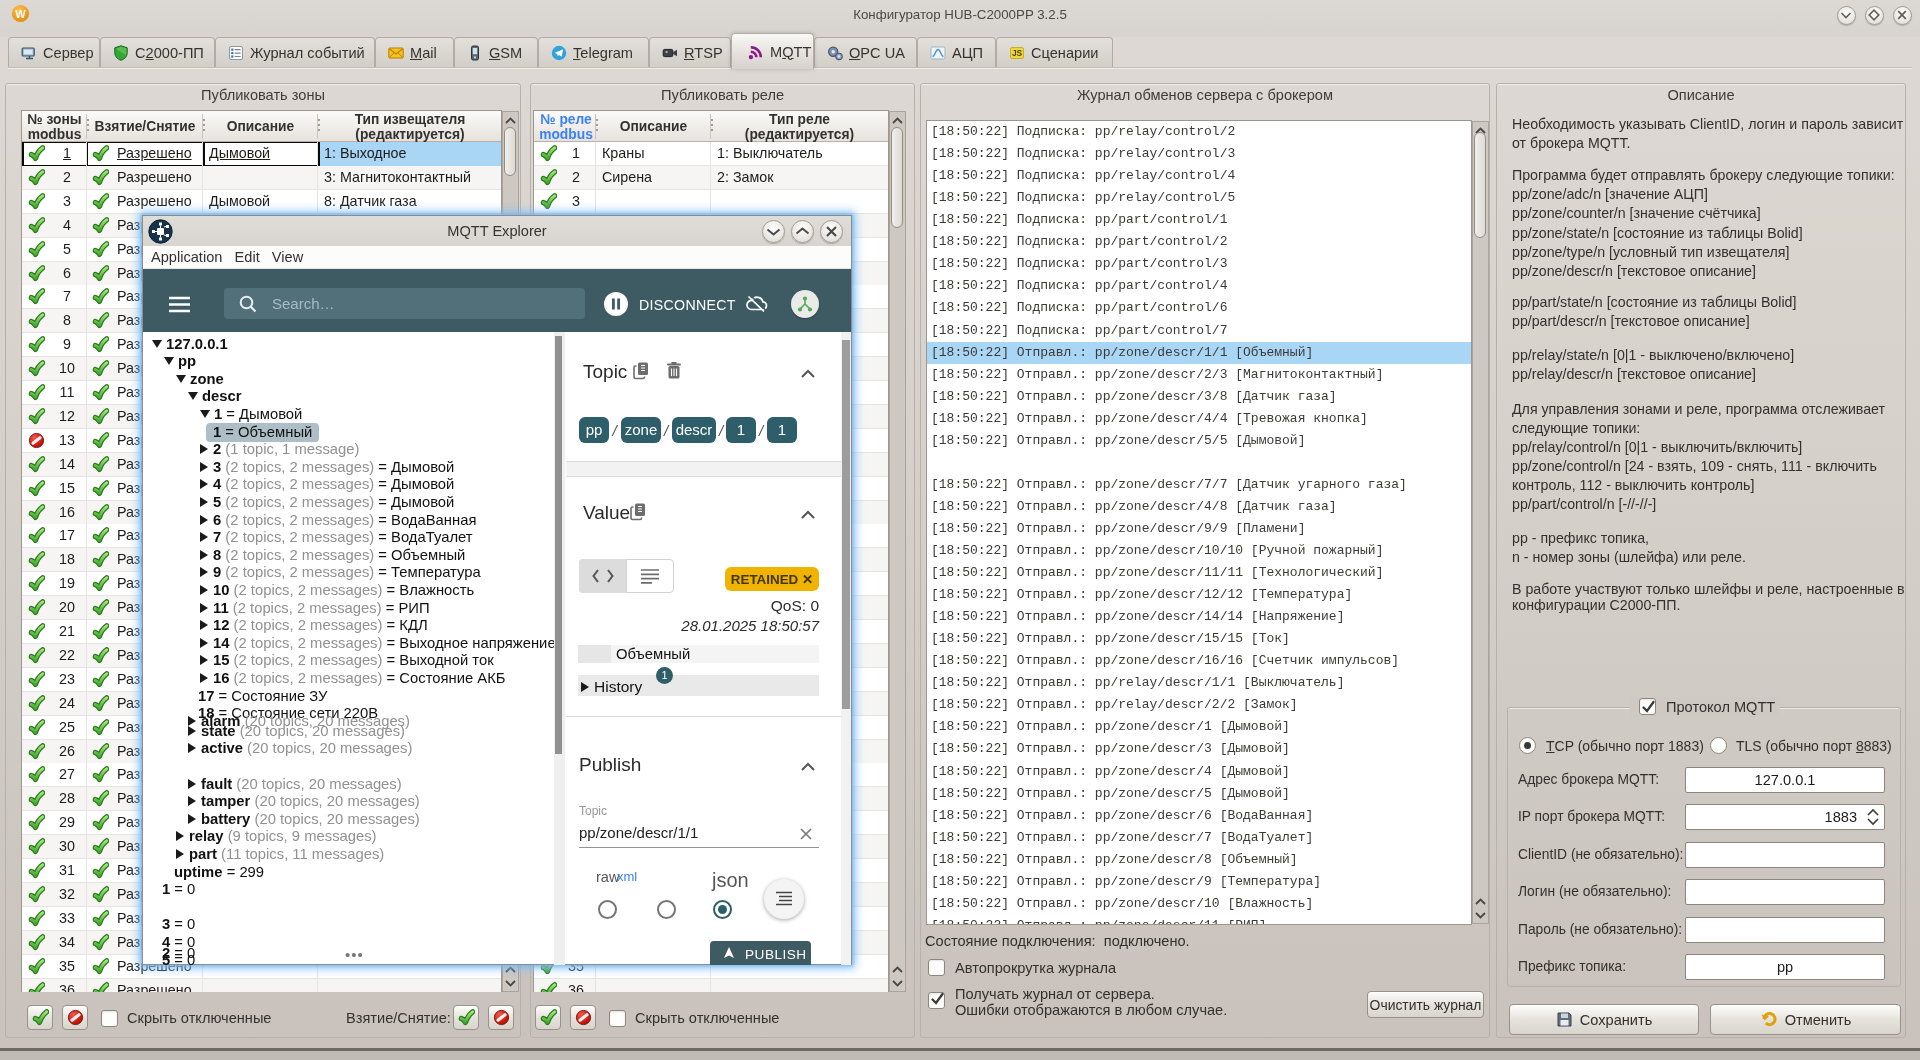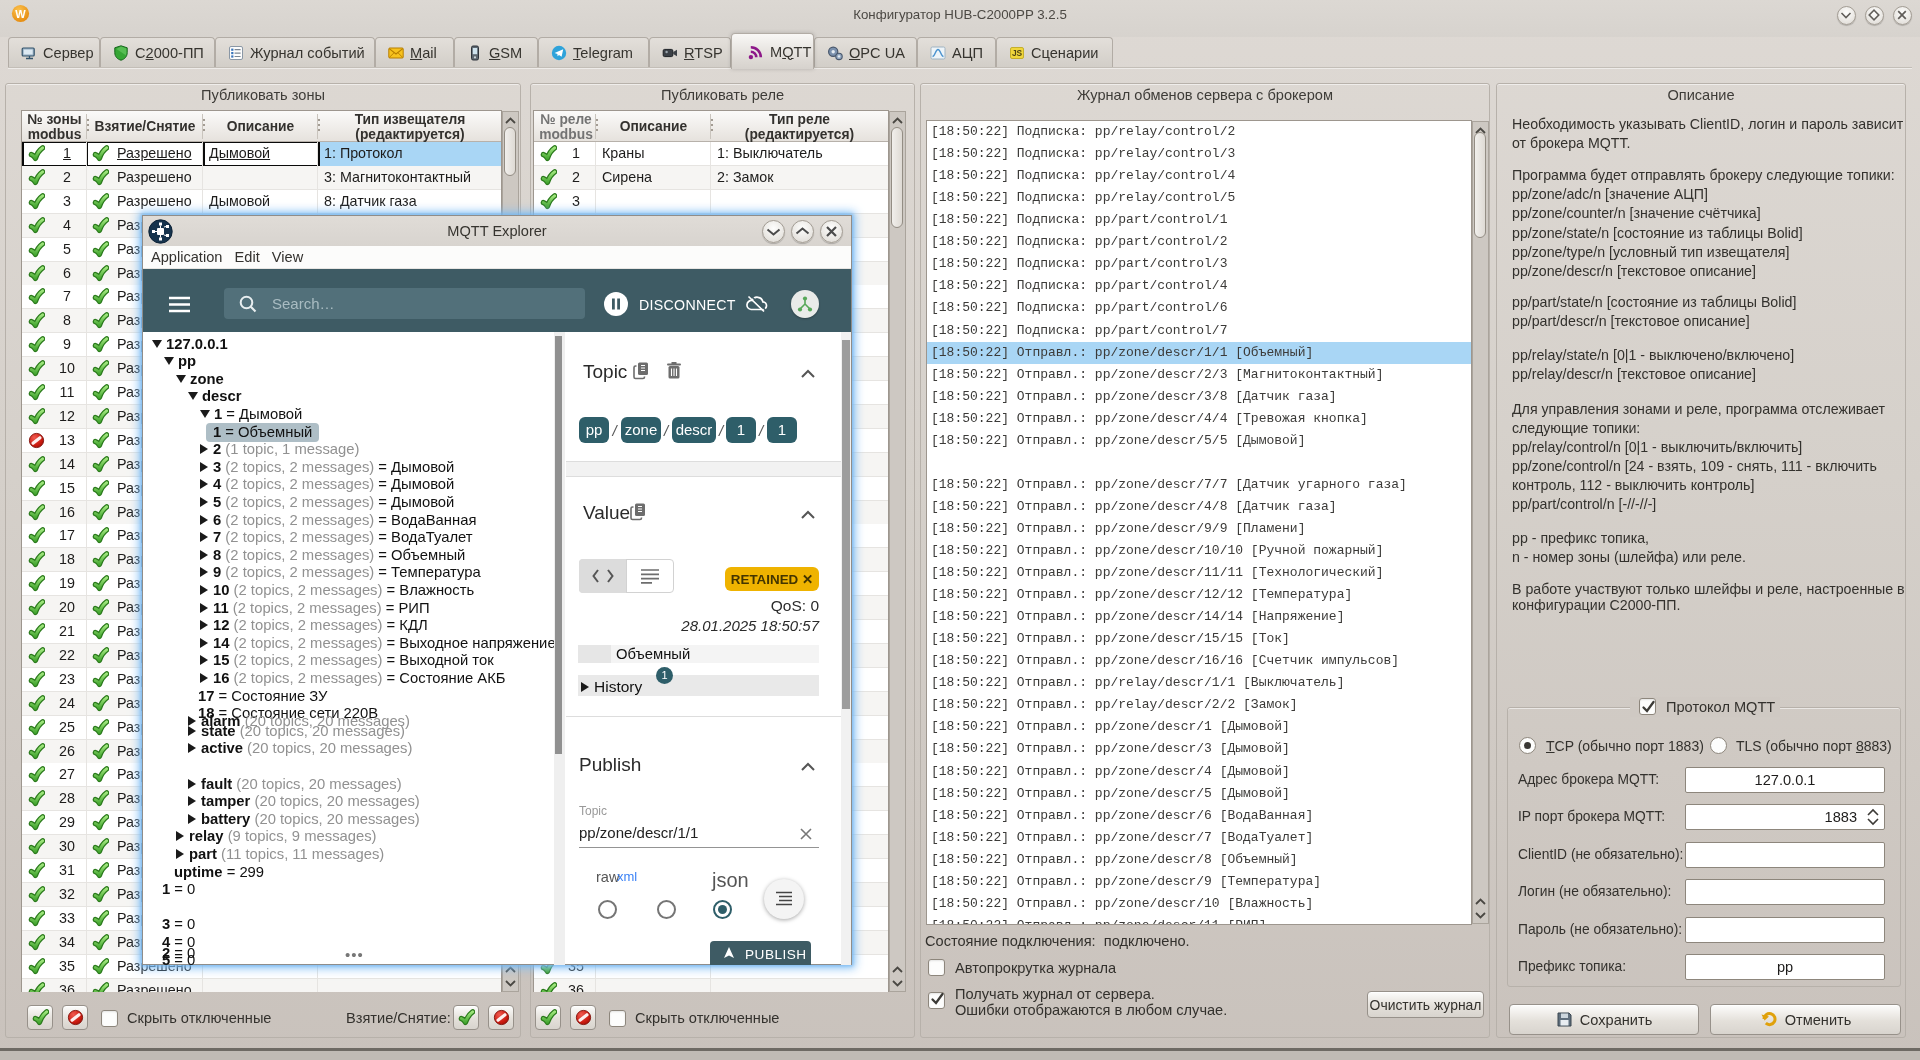--- a/index.html
+++ b/index.html
@@ -197,21 +197,21 @@
 <span class="a" style="left:6px;top:3px"><svg class="ck" viewBox="0 0 17 17">
           <use href="#chk"></use>
         </svg></span>
 <span class="num a" style="left:28px;width:34px;text-align:center;top:3px"><span class="u">1</span></span>
 <span class="a" style="left:70px;top:3px"><svg class="ck" viewBox="0 0 17 17">
           <use href="#chk"></use>
         </svg></span>
 <span class="ct a u" style="left:95px;top:3px">Разрешено</span>
 <span class="ct a u" style="left:187px;top:3px">Дымовой</span>
 <div class="a" style="left:296px;top:0;width:184px;height:24px;background:#a9d6f5"></div>
-<span class="ct a" style="left:302px;top:3px">1: Протокол</span>
+<span class="ct a" style="left:302px;top:3px">1: Выходное</span>
 <div class="a" style="left:0px;top:-1px;width:66px;height:26px;border:2px solid #0a0a0a"></div>
 <div class="a" style="left:64px;top:-1px;width:118px;height:26px;border:2px solid #0a0a0a"></div>
 <div class="a" style="left:181px;top:-1px;width:117px;height:26px;border:2px solid #0a0a0a"></div>
 </div>
 <div class="row" style="left:0;top:23.9px;width:480px;background:#f6f5f3">
 <span class="a" style="left:6px;top:3px"><svg class="ck" viewBox="0 0 17 17">
           <use href="#chk"></use>
         </svg></span>
 <span class="num a" style="left:28px;width:34px;text-align:center;top:3px">2</span>
 <span class="a" style="left:70px;top:3px"><svg class="ck" viewBox="0 0 17 17">
@@ -595,21 +595,21 @@
       <use href="#chk"></use>
     </svg>
   </div>
 <div class="btn" style="left:488px;top:1005px;width:26px;height:25px">
     <svg class="ck" viewBox="0 0 17 17">
       <use href="#ban"></use>
     </svg>
   </div>
 <div class="a" style="left:533px;top:110px;width:356px;height:882px;background:#fff;border:1px solid #9d968e"></div>
 <div class="hdr" style="left:534px;top:111px;width:354px;height:31px"></div>
-<div class="hc" style="left:534px;width:64px;top:111px;height:31px;font-weight:bold;font-size:13.8px;color:#737373">№ реле<br>modbus</div>
+<div class="hc" style="left:534px;width:64px;top:111px;height:31px;font-weight:bold;font-size:13.8px;color:#3b82f6">№ реле<br>modbus</div>
 <div class="hc" style="left:596px;width:115px;top:111px;height:31px;font-weight:bold;font-size:13.8px;color:#33312e">Описание</div>
 <div class="hc" style="left:711px;width:177px;top:111px;height:31px;font-weight:bold;font-size:13.8px;color:#33312e">Тип реле<br>(редактируется)</div>
 <div class="a" style="left:595px;top:114px;width:1px;height:25px;background:#c9c4bd"></div>
 <div class="a" style="left:596px;top:119px;width:2px;height:14px;background:repeating-linear-gradient(#a39c93 0 2px,transparent 2px 5px)"></div>
 <div class="a" style="left:710px;top:114px;width:1px;height:25px;background:#c9c4bd"></div>
 <div class="a" style="left:711px;top:119px;width:2px;height:14px;background:repeating-linear-gradient(#a39c93 0 2px,transparent 2px 5px)"></div>
 <div class="a" style="left:534px;top:142px;width:354px;height:850px;overflow:hidden;background:#fff">
 <div class="row" style="left:0;top:0.0px;width:354px;background:#ffffff">
 <span class="a" style="left:6px;top:3px"><svg class="ck" viewBox="0 0 17 17">
           <use href="#chk"></use>

